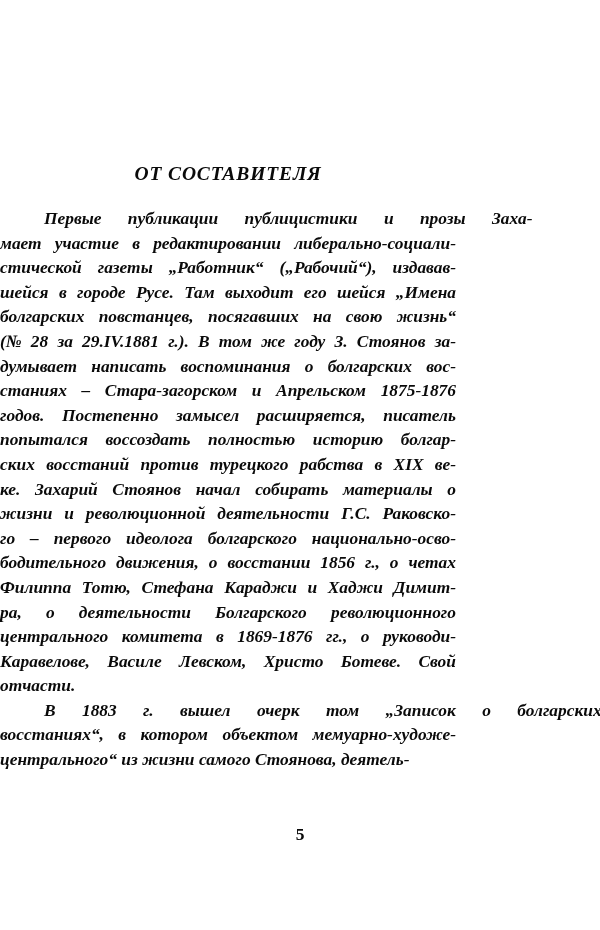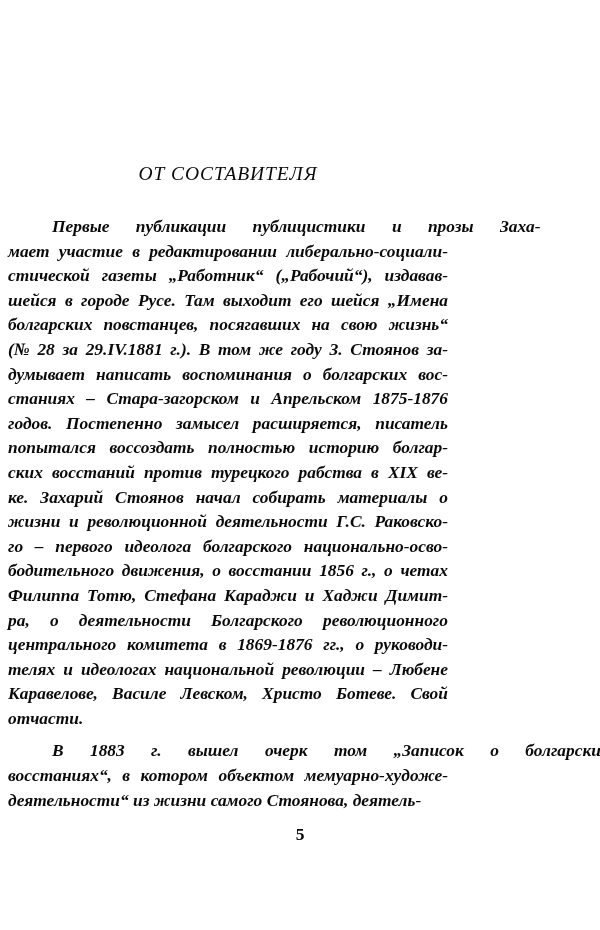--- a/index.html
+++ b/index.html
@@ -22,21 +22,21 @@
     height: 930px;
     background: #ffffff;
     box-sizing: border-box;
   }
 
   .section-title {
     margin: 0;
     padding: 0;
     text-align: center;
     font-style: italic;
-    font-weight: normal;
+    font-weight: bold;
     font-size: 19.5px;
     letter-spacing: 0.9px;
     position: absolute;
     top: 163px;
     left: 0;
     width: 456px;
   }
 
   .body-text {
     position: absolute;
@@ -60,21 +60,21 @@
     text-indent: 22px;
   }
   .line.last {
     text-align-last: left;
   }
   .line > span {
     display: inline-block;
   }
 
   .para-block {
-    margin: 8px;
+    margin: 0;
     padding: 0;
   }
 
   .page-number {
     position: absolute;
     left: 0;
     top: 824px;
     width: 600px;
     text-align: center;
     font-style: normal;
@@ -103,26 +103,25 @@
         <div class="line"><span>годов.</span> <span>Постепенно</span> <span>замысел</span> <span>расширяется,</span> <span>писатель</span></div>
         <div class="line"><span>попытался</span> <span>воссоздать</span> <span>полностью</span> <span>историю</span> <span>болгар-</span></div>
         <div class="line"><span>ских</span> <span>восстаний</span> <span>против</span> <span>турецкого</span> <span>рабства</span> <span>в</span> <span>XIX</span> <span>ве-</span></div>
         <div class="line"><span>ке.</span> <span>Захарий</span> <span>Стоянов</span> <span>начал</span> <span>собирать</span> <span>материалы</span> <span>о</span></div>
         <div class="line"><span>жизни</span> <span>и</span> <span>революционной</span> <span>деятельности</span> <span>Г.С.</span> <span>Раковско-</span></div>
         <div class="line"><span>го</span> <span>–</span> <span>первого</span> <span>идеолога</span> <span>болгарского</span> <span>национально-осво-</span></div>
         <div class="line"><span>бодительного</span> <span>движения,</span> <span>о</span> <span>восстании</span> <span>1856</span> <span>г.,</span> <span>о</span> <span>четах</span></div>
         <div class="line"><span>Филиппа</span> <span>Тотю,</span> <span>Стефана</span> <span>Караджи</span> <span>и</span> <span>Хаджи</span> <span>Димит-</span></div>
         <div class="line"><span>ра,</span> <span>о</span> <span>деятельности</span> <span>Болгарского</span> <span>революционного</span></div>
         <div class="line"><span>центрального</span> <span>комитета</span> <span>в</span> <span>1869-1876</span> <span>гг.,</span> <span>о</span> <span>руководи-</span></div>
-        <div class="line"><span>телях</span> <span>и</span> <span>идеологах</span> <span>национальной</span> <span>революции</span> <span>–</span> <span>Любене</span></div>
         <div class="line"><span>Каравелове,</span> <span>Василе</span> <span>Левском,</span> <span>Христо</span> <span>Ботеве.</span> <span>Свой</span></div>
         <div class="line last"><span>отчасти.</span></div>
       </div>
     <div class="para-block">
         <div class="line first"><span>В</span> <span>1883</span> <span>г.</span> <span>вышел</span> <span>очерк</span> <span>том</span> <span>„Записок</span> <span>о</span> <span>болгарских</span></div>
         <div class="line"><span>восстаниях“,</span> <span>в</span> <span>котором</span> <span>объектом</span> <span>мемуарно-художе-</span></div>
-        <div class="line last"><span>деятельности“</span> <span>из</span> <span>жизни</span> <span>самого</span> <span>Стоянова,</span> <span>деятель-</span></div>
+        <div class="line last"><span>центрального“</span> <span>из</span> <span>жизни</span> <span>самого</span> <span>Стоянова,</span> <span>деятель-</span></div>
       </div>
   </div>
 
   <div class="page-number">5</div>
 
 </div>
 
 </body></html>

